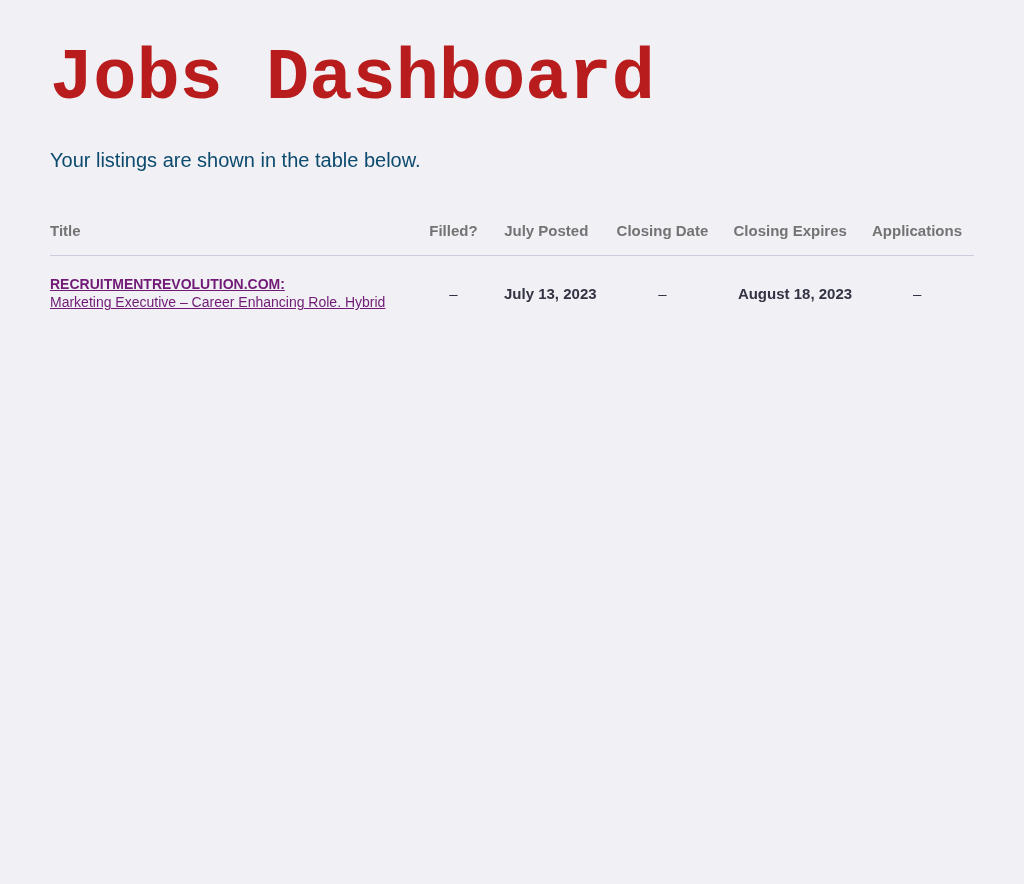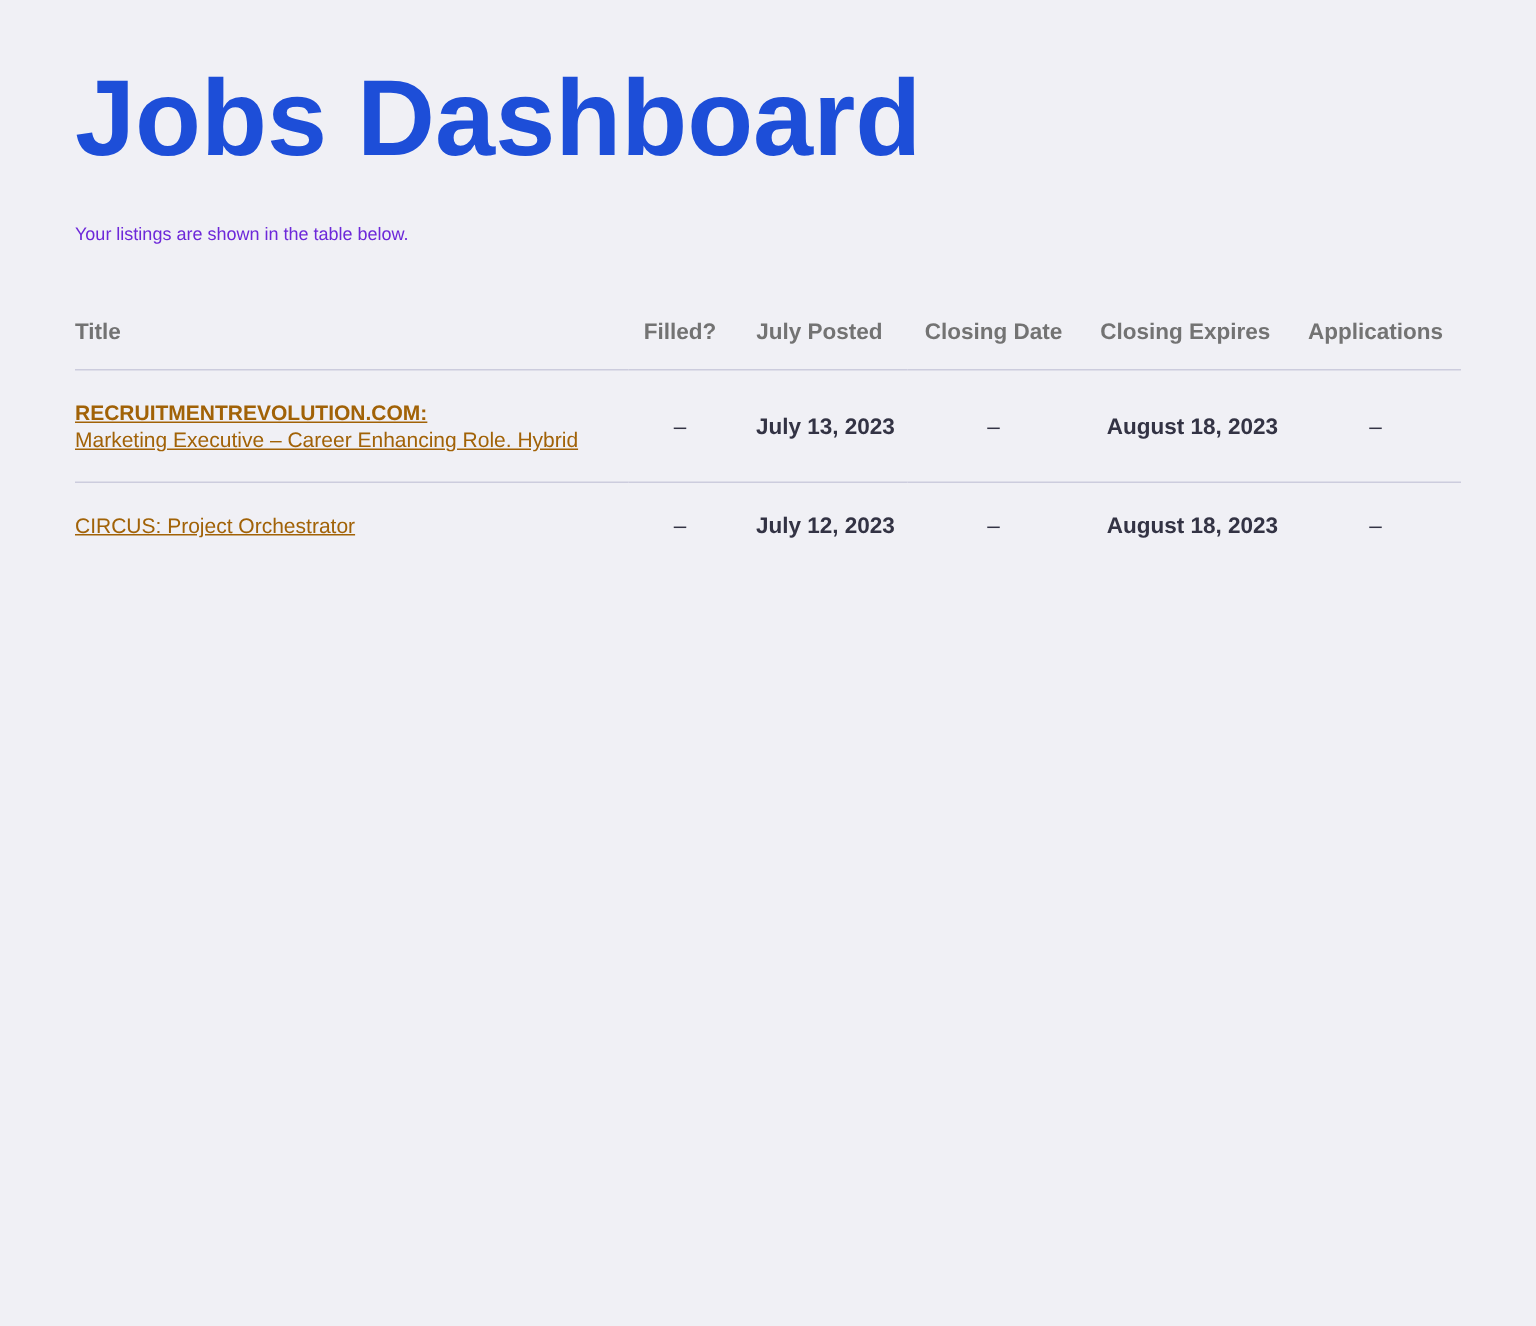--- a/index.html
+++ b/index.html
@@ -12,29 +12,29 @@
       background-color: #f0f0f5;
       font-family: Georgia, 'Times New Roman', serif;
       color: #1a1a2e;
       padding: 40px 50px;
       min-height: 884px;
     }
 
     .page-title {
       font-size: 72px;
       font-weight: 700;
-      color: #1d4ed8;
+      color: #b91c1c;
       line-height: 1.1;
       margin-bottom: 30px;
-      font-family: Liberation Sans, sans-serif;
+      font-family: Liberation Mono, monospace;
     }
 
     .subtitle {
-      font-size: 12px;
-      color: #6d28d9;
+      font-size: 20px;
+      color: #0c4a6e;
       margin-bottom: 40px;
       font-family: Arial, sans-serif;
     }
 
     table {
       width: 100%;
       border-collapse: collapse;
       font-family: Arial, sans-serif;
     }
 
@@ -60,21 +60,21 @@
       color: #333344;
       border-top: 1px solid #ccccdd;
     }
 
     tbody tr td.title-col {
       text-align: left;
       padding-left: 0;
     }
 
     .job-link {
-      color: #a16207;
+      color: #701a75;
       text-decoration: underline;
       cursor: pointer;
       font-size: 14px;
     }
 
     .job-company {
       display: block;
       font-weight: 700;
       margin-bottom: 2px;
     }
@@ -114,22 +114,14 @@
         <td class="title-col">
           <span class="job-link job-company">RECRUITMENTREVOLUTION.COM:</span>
           <span class="job-link job-title-text">Marketing Executive – Career Enhancing Role. Hybrid</span>
         </td>
         <td class="dash">–</td>
         <td class="date-cell">July 13, 2023</td>
         <td class="dash">–</td>
         <td class="date-cell">August 18, 2023</td>
         <td class="dash">–</td>
       </tr>
-      <tr>
-        <td class="title-col"><span class="job-link">CIRCUS: Project Orchestrator</span></td>
-        <td class="dash">–</td>
-        <td class="date-cell">July 12, 2023</td>
-        <td class="dash">–</td>
-        <td class="date-cell">August 18, 2023</td>
-        <td class="dash">–</td>
-      </tr>
     </tbody>
 </table>
 
 </body></html>

